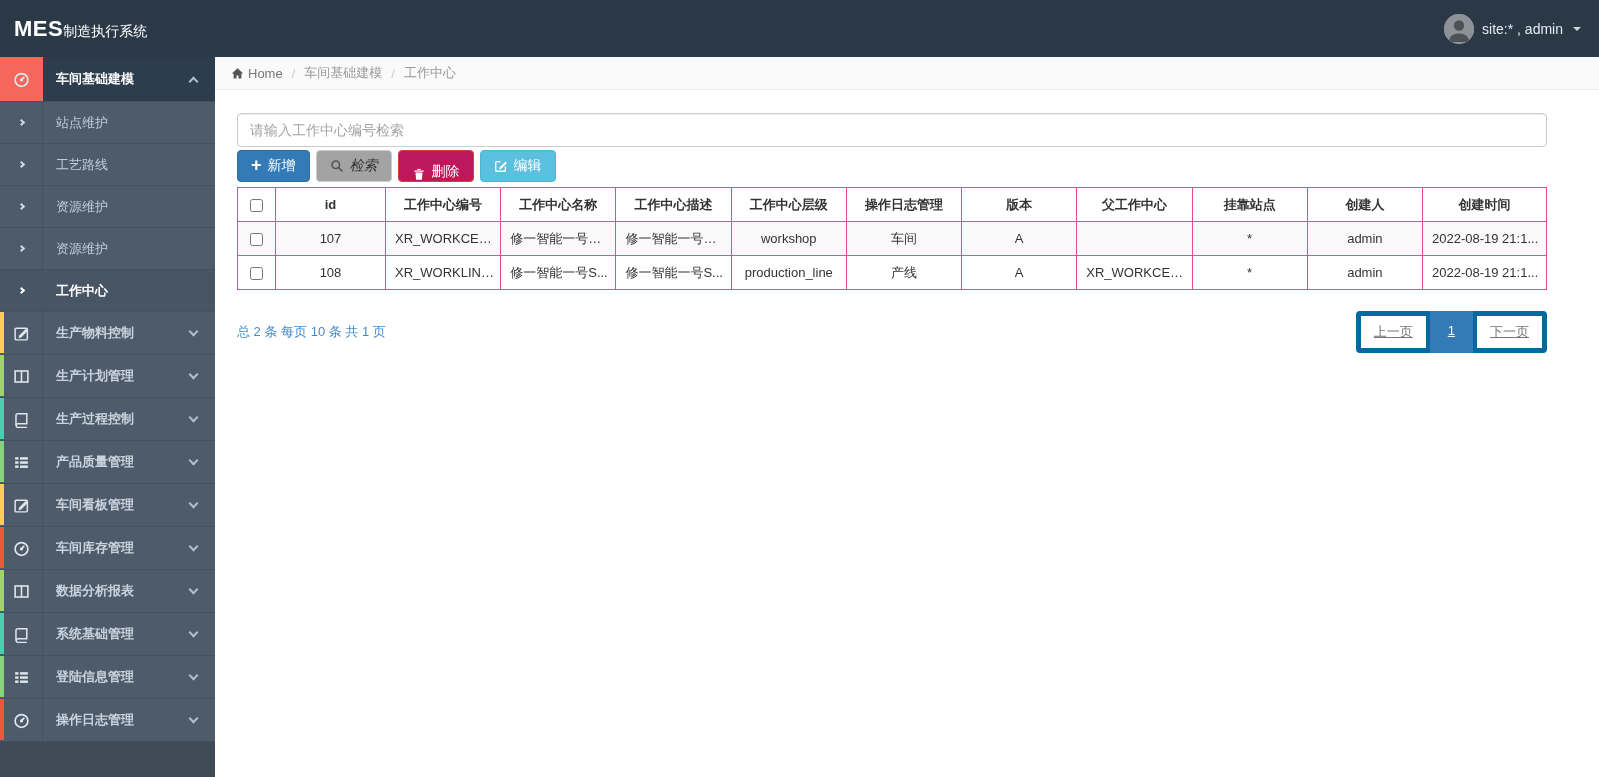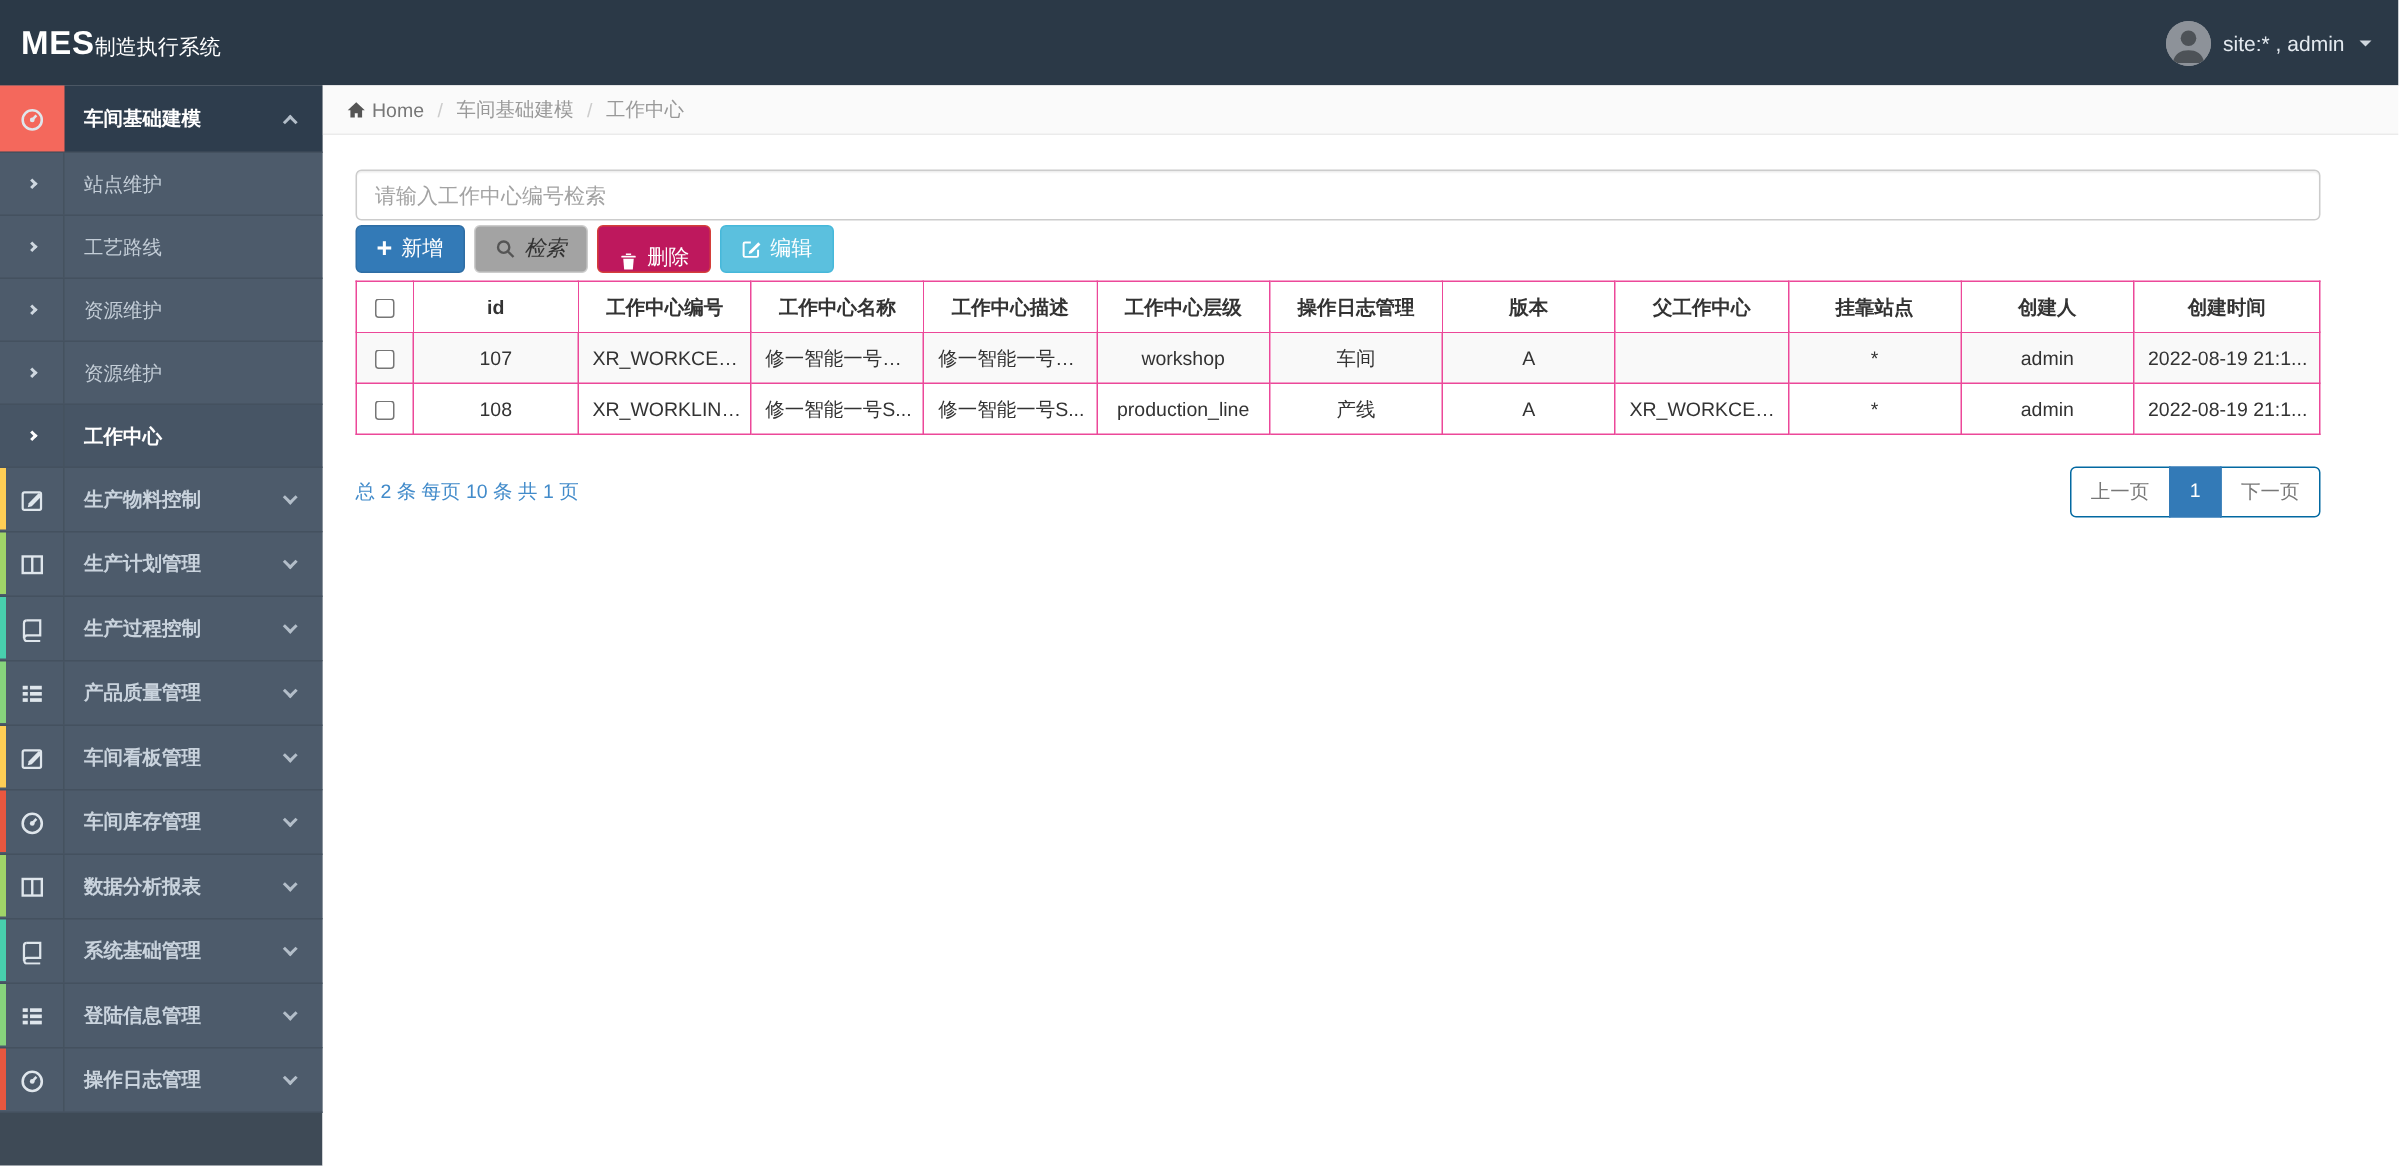--- a/index.html
+++ b/index.html
@@ -81,22 +81,22 @@
   th, td { border:1px solid #ec4899; padding:8px 6px; line-height:17px; }
   th { font-weight:bold; text-align:center; position:relative; background:#fff; }
   td { text-align:center; overflow:hidden; white-space:nowrap; text-overflow:ellipsis; }
   td.al { text-align:left; padding-left:9px; }
   tbody tr:nth-child(odd) { background:#f9f9f9; }
   input[type=checkbox] { width:13px; height:13px; margin:0; vertical-align:middle; cursor:pointer; }
 
   .pagefoot { display:flex; align-items:center; justify-content:space-between; margin-top:21px; }
   .summary { color:#428bca; font-size:13px; }
   .pager { display:flex; }
-  .pg { padding:7px 13px; border:1px solid #0369a1; background:#fff; color:#777; font-size:13px;
-    margin-left:-1px; cursor:pointer; min-width:20px; text-align:center; }
+  .pg { padding:7px 13px; border:5px solid #0369a1; background:#fff; color:#777; font-size:13px;
+    margin-left:-1px; cursor:pointer; min-width:20px; text-align:center;text-decoration:underline; }
   .pg:first-child { border-radius:4px 0 0 4px; margin-left:0; }
   .pg:last-child { border-radius:0 4px 4px 0; }
   .pg.active { background:#337ab7; border-color:#337ab7; color:#fff; position:relative; }
 </style>
 </head>
 <body>
 
 <header class="topbar">
   <div class="logo">
     <span class="logo-main">MES</span>

